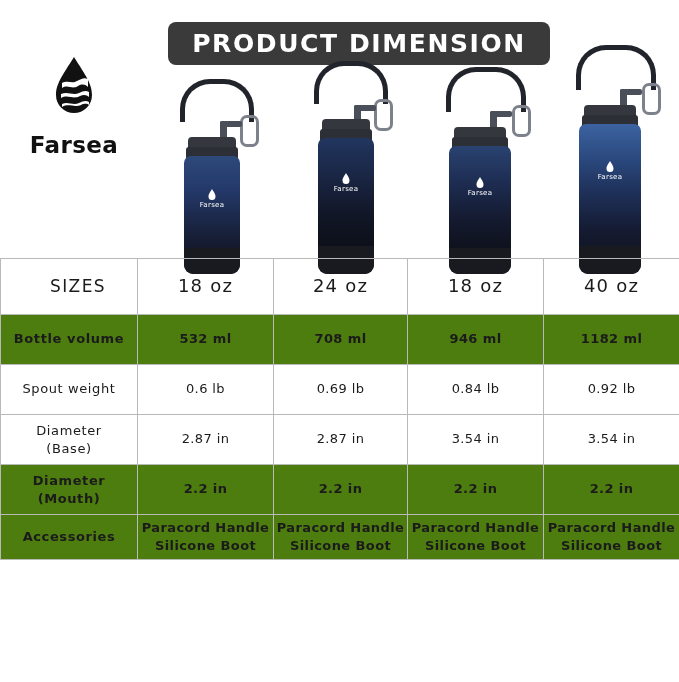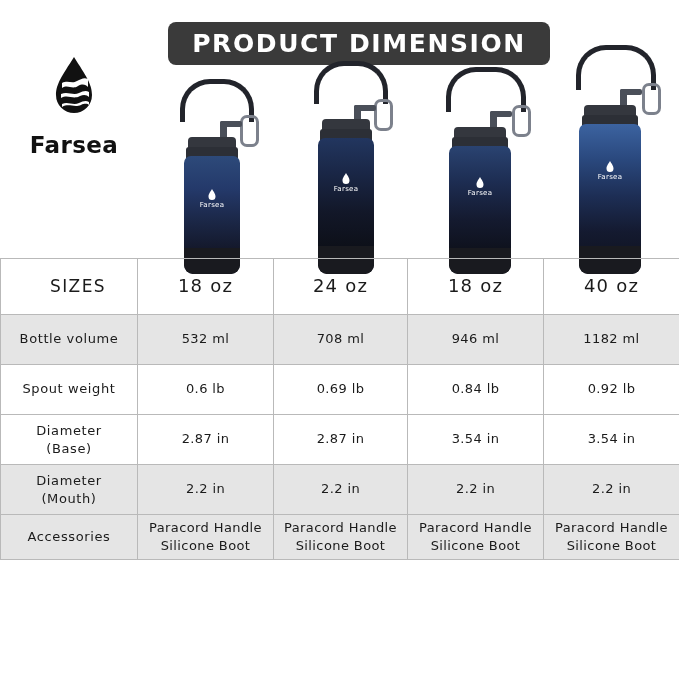--- a/index.html
+++ b/index.html
@@ -172,21 +172,21 @@
   tr.r4 td, tr.r5 td { height: 49px; }
   tr.r6 td { height: 52px; }
   tr.r7 td { height: 44px; }
   td.rowlabel {
     font-size: 13px;
     letter-spacing: 0.6px;
   }
   td.two-line {
     line-height: 1.35;
   }
-  .shade { background: #e5e5e5; }
+  .shade { background: #4d7c0f; font-weight: bold; }
   .nowrap { white-space: nowrap; }
 </style>
 </head>
 <body>
 
 <div class="header">
 
   <div class="title-banner">
     <span class="title-text">PRODUCT DIMENSION</span>
   </div>

